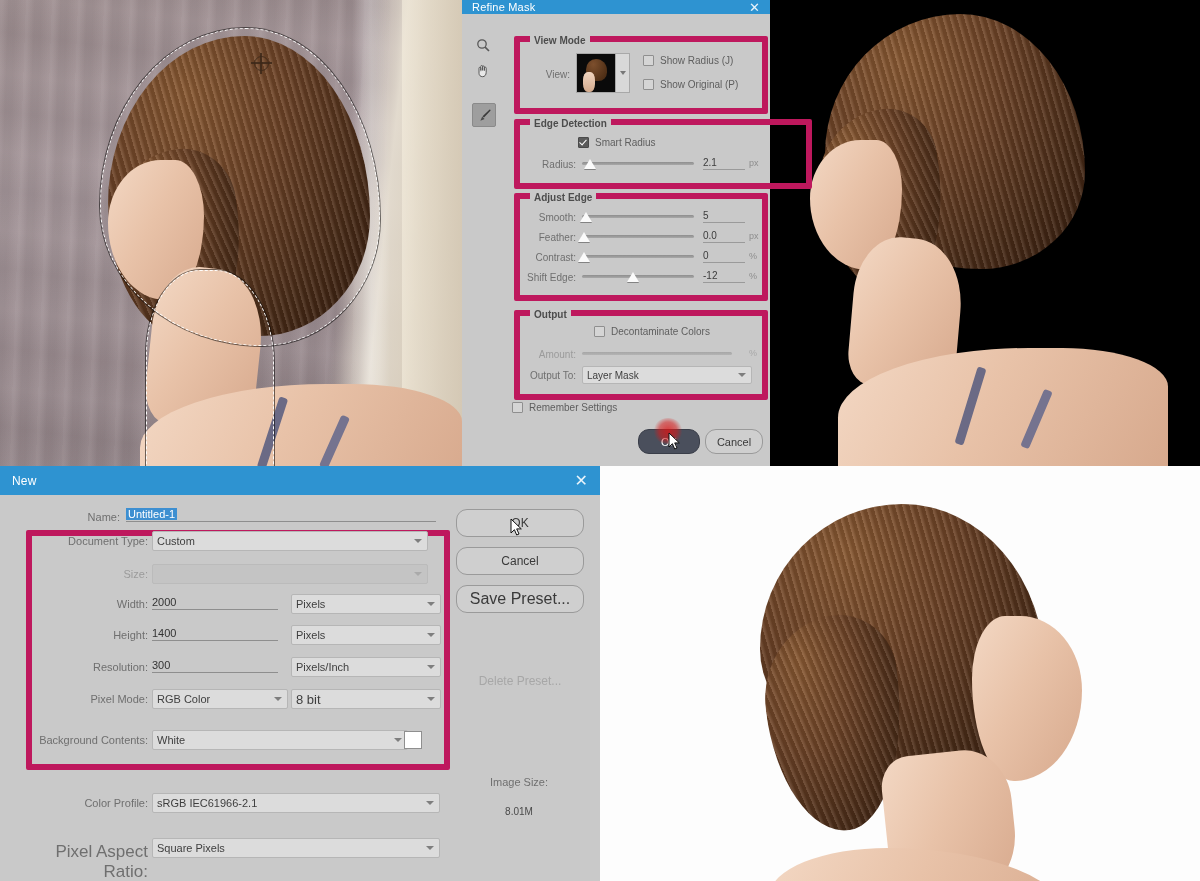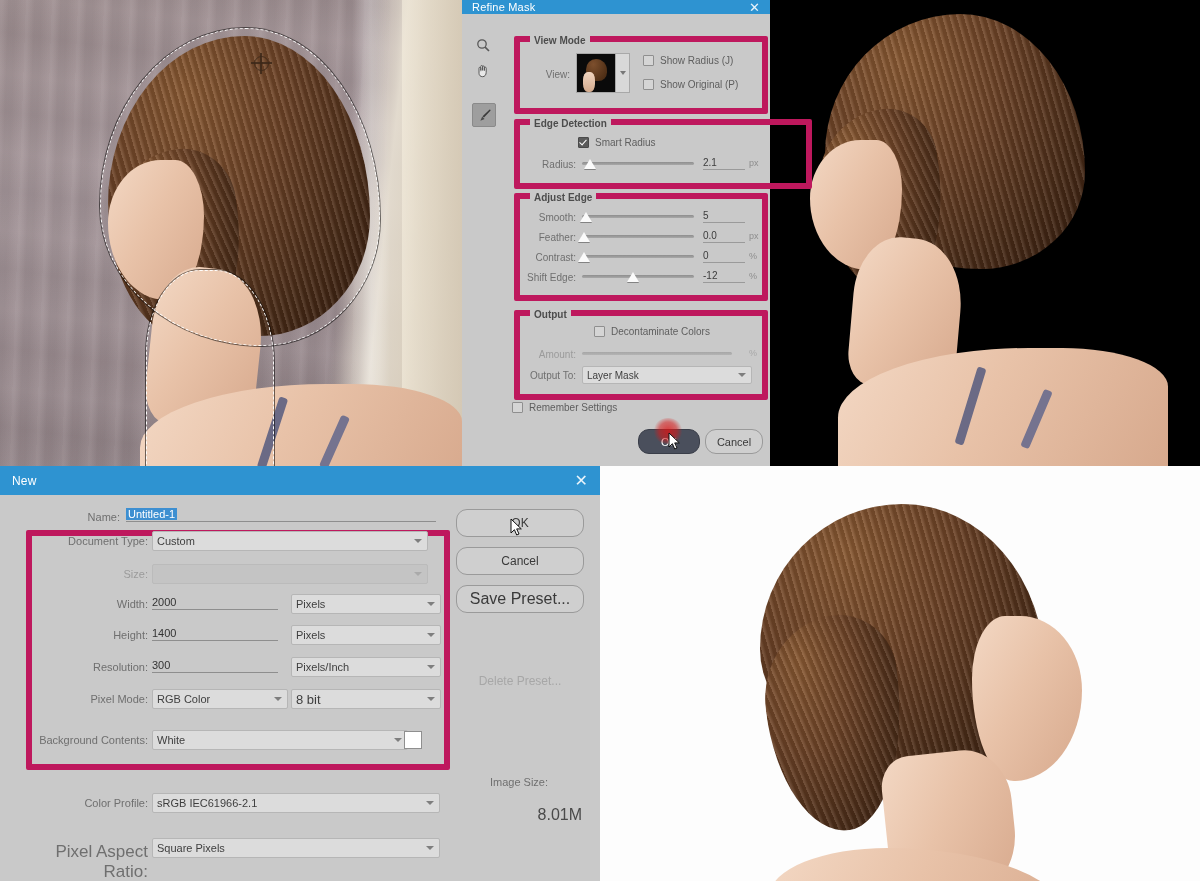--- a/index.html
+++ b/index.html
@@ -375,21 +375,21 @@
       <span>Cancel</span>
     </div>
     <div class="psbtn" style="position:absolute;left:456px;top:119px;width:126px;height:26px;font-size:16px;">
       <span>Save Preset...</span>
     </div>
     <div class="psbtn disabled" style="position:absolute;left:456px;top:157px;width:126px;height:26px;font-size:12px;">
       <span>Delete Preset...</span>
     </div>
 
     <span class="lbl" style="position:absolute;left:456px;top:310px;width:126px;text-align:center;font-size:11px;">Image Size:</span>
-    <span class="lbl" style="position:absolute;left:456px;top:340px;width:126px;text-align:right;font-size:16px;color:#4a4a4a;">8.01M</span>
+    <span class="lbl" style="position:absolute;left:456px;top:340px;width:126px;text-align:center;font-size:10px;color:#4a4a4a;">8.01M</span>
 
     <div class="cursor" style="left:510px;top:52px;">
       <svg width="13" height="19" viewBox="0 0 13 19">
           <path d="M1 1 L1 15 L4.4 11.7 L6.7 17 L9 16 L6.7 10.9 L11.3 10.9 Z" fill="#fff" stroke="#111" stroke-width="1"></path>
         </svg>
     </div>
   </div>
 
 </div>
 

